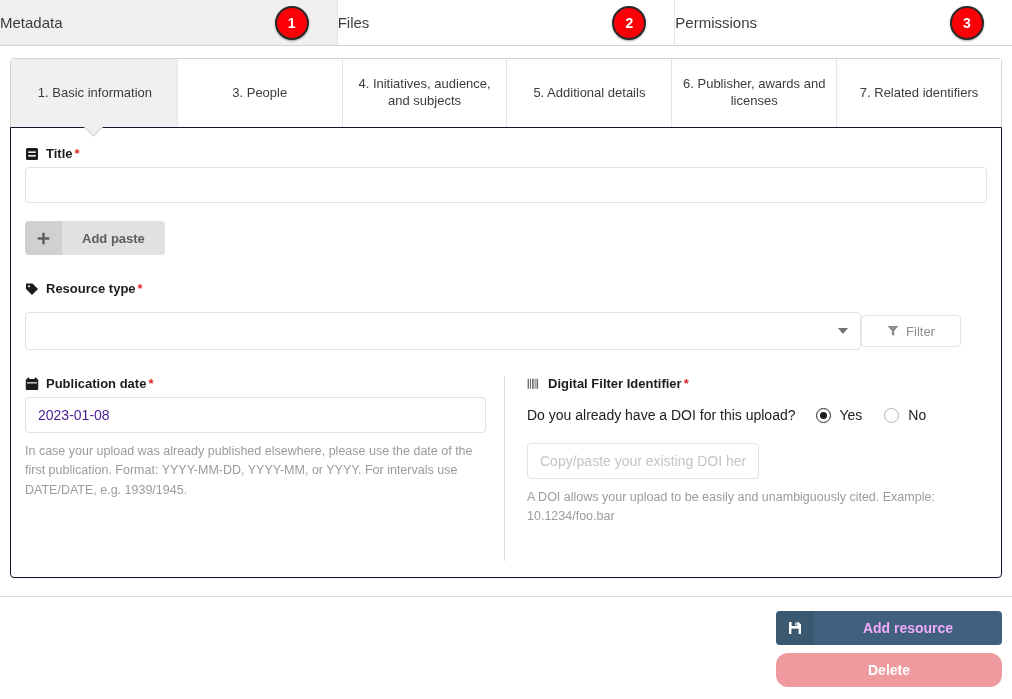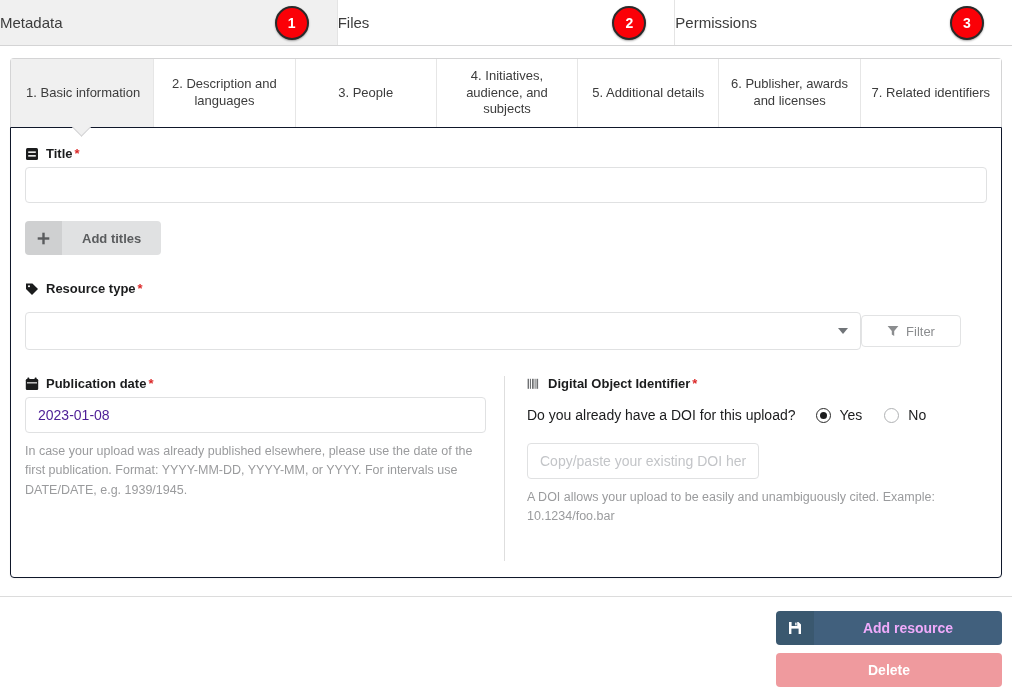--- a/index.html
+++ b/index.html
@@ -308,21 +308,21 @@
     display: flex;
     align-items: center;
     justify-content: center;
     color: #f0abfc;
     font-size: 14px;
     font-weight: bold;
   }
   .delete-btn {
     width: 226px;
     height: 34px;
-    border-radius: 4px;
+    border-radius: 12px;
     background: #ef9a9e;
     color: #ffffff;
     font-size: 14px;
     font-weight: bold;
     display: flex;
     align-items: center;
     justify-content: center;
     border: none;
     cursor: pointer;
     font-family: "Liberation Sans", sans-serif;
@@ -348,23 +348,20 @@
     <span class="top-tab-label">Permissions</span>
     <span class="top-badge">3</span>
   </div>
 
 </div>
 
 <div class="step-wrap">
   <div class="step-tabs">
     <div class="step-tab active">
       <span>1. Basic information</span>
-    </div>
-    <div class="step-tab">
-      <span>2. Description and languages</span>
     </div>
     <div class="step-tab">
       <span>3. People</span>
     </div>
     <div class="step-tab">
       <span>4. Initiatives, audience, and subjects</span>
     </div>
     <div class="step-tab">
       <span>5. Additional details</span>
     </div>
@@ -393,21 +390,21 @@
   </div>
   <input class="text-input" type="text" value="" style="">
 
   <div class="add-btn">
     <span class="add-btn-icon">
       <svg width="13" height="13" viewBox="0 0 13 13" aria-hidden="true">
         <rect x="5.3" y="0.7" width="2.4" height="11.6" fill="#5a5c5e"></rect>
         <rect x="0.7" y="5.3" width="11.6" height="2.4" fill="#5a5c5e"></rect>
       </svg>
     </span>
-    <span class="add-btn-label">Add titles</span>
+    <span class="add-btn-label">Add paste</span>
   </div>
 
   
   <div class="field-label" style="margin-top:26px;">
     <span class="lbl-icon">
       <svg width="14" height="14" viewBox="0 0 14 14" aria-hidden="true">
         <path d="M1 1.4 L7.4 1.4 L13 7 L7 13 L1 7 Z" fill="#1b1c1d"></path>
         <circle cx="4" cy="4.2" r="1.05" fill="#ffffff"></circle>
       </svg>
     </span>
@@ -456,21 +453,21 @@
       <div class="field-label">
         <span class="lbl-icon">
           <svg width="14" height="12" viewBox="0 0 14 12" aria-hidden="true">
             <rect x="0.6" y="0.8" width="1.5" height="10" fill="#6f7173"></rect>
             <rect x="3" y="0.8" width="1" height="10" fill="#6f7173"></rect>
             <rect x="5" y="0.8" width="1.7" height="10" fill="#6f7173"></rect>
             <rect x="7.6" y="0.8" width="1" height="10" fill="#6f7173"></rect>
             <rect x="9.5" y="0.8" width="1.6" height="10" fill="#6f7173"></rect>
           </svg>
         </span>
-        <span>Digital Object Identifier</span>
+        <span>Digital Filter Identifier</span>
         <span class="req">*</span>
       </div>
 
       <div class="doi-question-row">
         <span>Do you already have a DOI for this upload?</span>
         <span class="radio-group">
           <span class="radio-item checked">
             <span class="radio-dot"></span>
             <span>Yes</span>
           </span>

